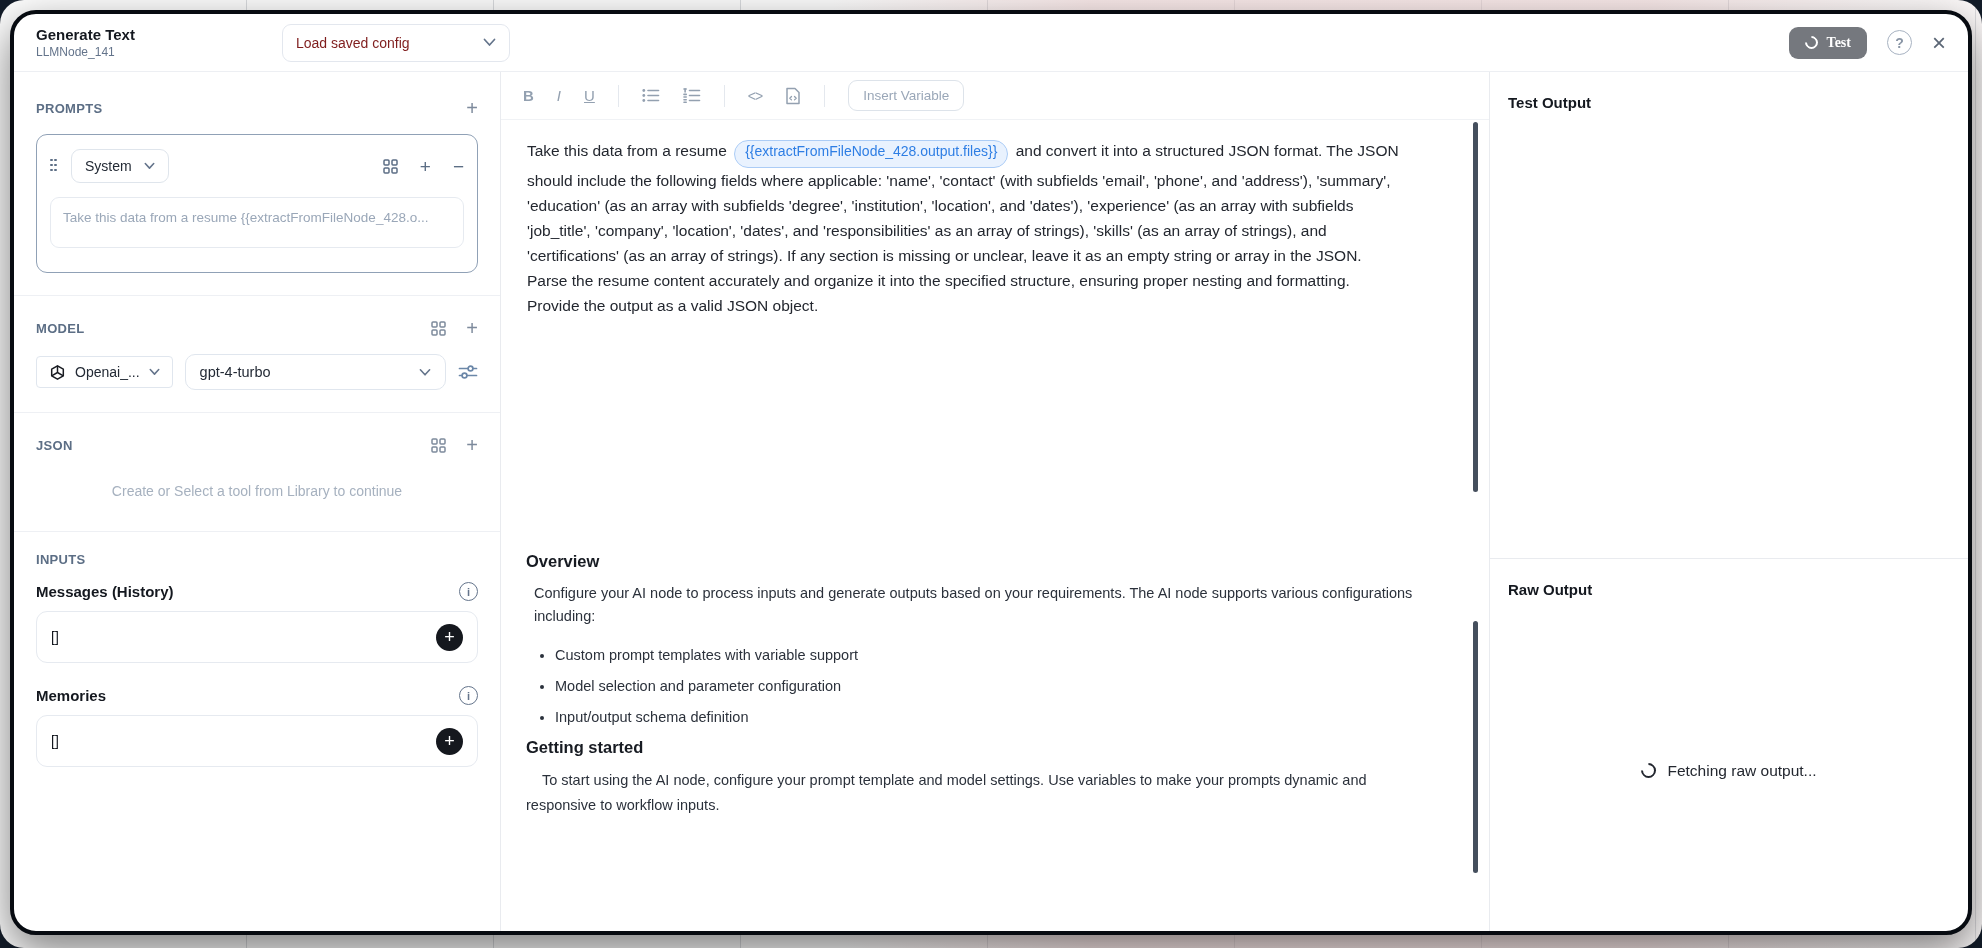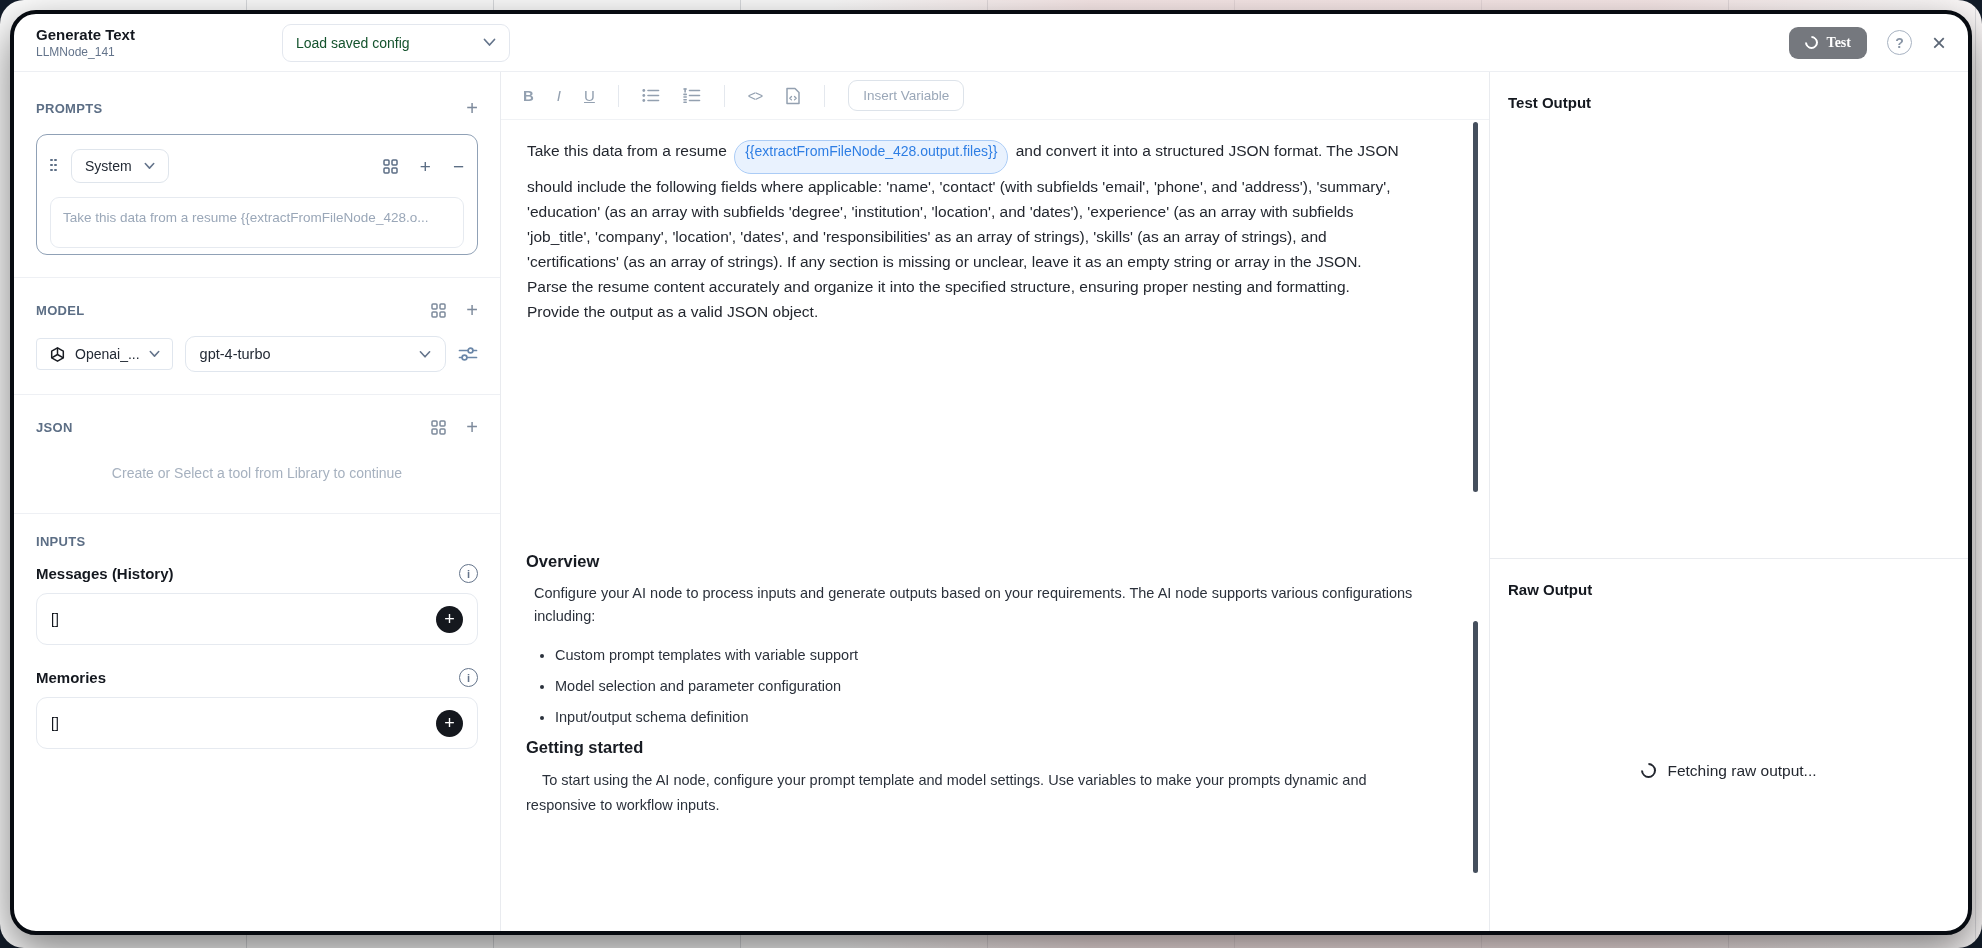--- a/index.html
+++ b/index.html
@@ -20,21 +20,21 @@
     box-shadow:0 16px 44px rgba(0,0,0,.5); display:flex; flex-direction:column; overflow:hidden; }
 
   
   .modal-header { flex:0 0 58px; display:flex; align-items:center; padding:0 22px;
     border-bottom:1px solid #edeff3; }
   .title-block { width:200px; margin-right:46px; }
   .page-title { font-size:15px; font-weight:700; color:#14181f; }
   .node-id { font-size:12px; color:#64748b; margin-top:2px; }
   .config-select { width:228px; height:38px; border:1px solid #e3e7ee; border-radius:9px;
     display:flex; align-items:center; justify-content:space-between; padding:0 13px;
-    font-size:14px; color:#14532d; background:#fff; cursor:pointer; }
+    font-size:14px; color:#7f1d1d; background:#fff; cursor:pointer; }
   .header-right { margin-left:auto; display:flex; align-items:center; gap:20px; }
   .test-btn { display:flex; align-items:center; gap:9px; background:#75787e; color:#fff;
     font-size:14px; font-weight:700; border:none; border-radius:9px; padding:8px 16px;
     font-family:Liberation Serif, serif; cursor:pointer; }
   .spinner { width:13px; height:13px; border:2px solid currentColor; border-top-color:transparent;
     border-radius:50%; display:inline-block; transform:rotate(-45deg); }
   .spinner.dark { width:15px; height:15px; border-width:2.2px; color:#23272f; }
   .help-icon { width:25px; height:25px; border:1.7px solid #a7b2c1; border-radius:50%;
     color:#8a96a6; font-size:14px; font-weight:700; display:flex; align-items:center;
     justify-content:center; cursor:pointer; }
@@ -44,21 +44,21 @@
   .modal-body { flex:1; display:flex; min-height:0; }
 
   
   .sidebar { flex:0 0 487px; border-right:1px solid #e9ebef; padding:26px 22px 0; overflow:hidden; }
   .sec-head { display:flex; align-items:center; }
   .sec-label { font-size:13px; font-weight:700; color:#5c6e85; letter-spacing:.3px; }
   .sec-icons { margin-left:auto; display:flex; align-items:center; gap:20px; color:#7d8a9c; }
   .icon-glyph { font-size:20px; line-height:1; color:#7d8a9c; cursor:pointer; }
   .divider { height:1px; background:#eef0f4; margin:22px -22px 0; }
 
-  .prompt-card { margin-top:16px; border:1.5px solid #90a1b6; border-radius:11px; padding:14px 13px 6px; }
+  .prompt-card { margin-top:16px; border:1.5px solid #90a1b6; border-radius:11px; padding:14px 13px 24px; }
   .prompt-card-row { display:flex; align-items:center; gap:13px; }
   .drag-dots { display:grid; grid-template-columns:repeat(2, 4px); grid-auto-rows:5px; cursor:grab; }
   .drag-dots i { width:2.8px; height:2.8px; border-radius:50%; background:#5c6e85; display:block; }
   .role-select { border:1px solid #dfe5ec; border-radius:9px; height:34px; display:flex;
     align-items:center; gap:12px; padding:0 13px; font-size:14px; color:#232a35; cursor:pointer; }
   .card-icons { margin-left:auto; display:flex; align-items:center; gap:22px; color:#5c6e85; }
   .card-icons .icon-glyph { font-size:19px; color:#5c6e85; }
   .prompt-mini-field { margin-top:14px; border:1px solid #e6eaf0; border-radius:9px;
     padding:12px 12px 22px; font-size:13.5px; color:#9aa7b8; white-space:nowrap; overflow:hidden; cursor:text; }
 
@@ -96,21 +96,21 @@
   .tb-underline { text-decoration:underline; }
   .tb-code { letter-spacing:-1px; font-size:14px; }
   .tb-divider { width:1px; height:22px; background:#e4e8ee; }
   .insert-variable-btn { border:1px solid #dde3ea; border-radius:9px; padding:7px 14px;
     font-size:13.5px; color:#9aa7b8; background:#fff; font-family:"Liberation Sans",sans-serif; cursor:pointer; }
   .tb-svg { display:block; cursor:pointer; }
 
   .editor-area { flex:1; padding:18px 26px; overflow:hidden; cursor:text; }
   .editor-text { max-width:878px; font-size:15.5px; line-height:25px; color:#23272f; }
   .var-chip { display:inline-block; background:#e9f2fe; border:1px solid #abccf6; border-radius:999px;
-    padding:1px 10px 12px; color:#2e7ee4; font-size:14px; line-height:19px; margin:0 3px;
+    padding:1px 10px 6px; color:#2e7ee4; font-size:14px; line-height:19px; margin:0 3px;
     vertical-align:baseline; cursor:pointer; }
 
   .tabs-row { flex:0 0 46px; border-top:1px solid #e7eaee; border-bottom:1px solid #e7eaee;
     display:flex; align-items:stretch; gap:46px; padding:0 25px; }
   .tab { position:relative; display:flex; align-items:center; font-size:15px; cursor:pointer; }
   .tab.active { font-weight:700; color:#14181f; }
   .tab.active::after { content:""; position:absolute; left:0; right:0; bottom:-1px; height:3px;
     background:#20242c; border-radius:1px; }
   .tab.inactive { color:#6b7683; }
 

